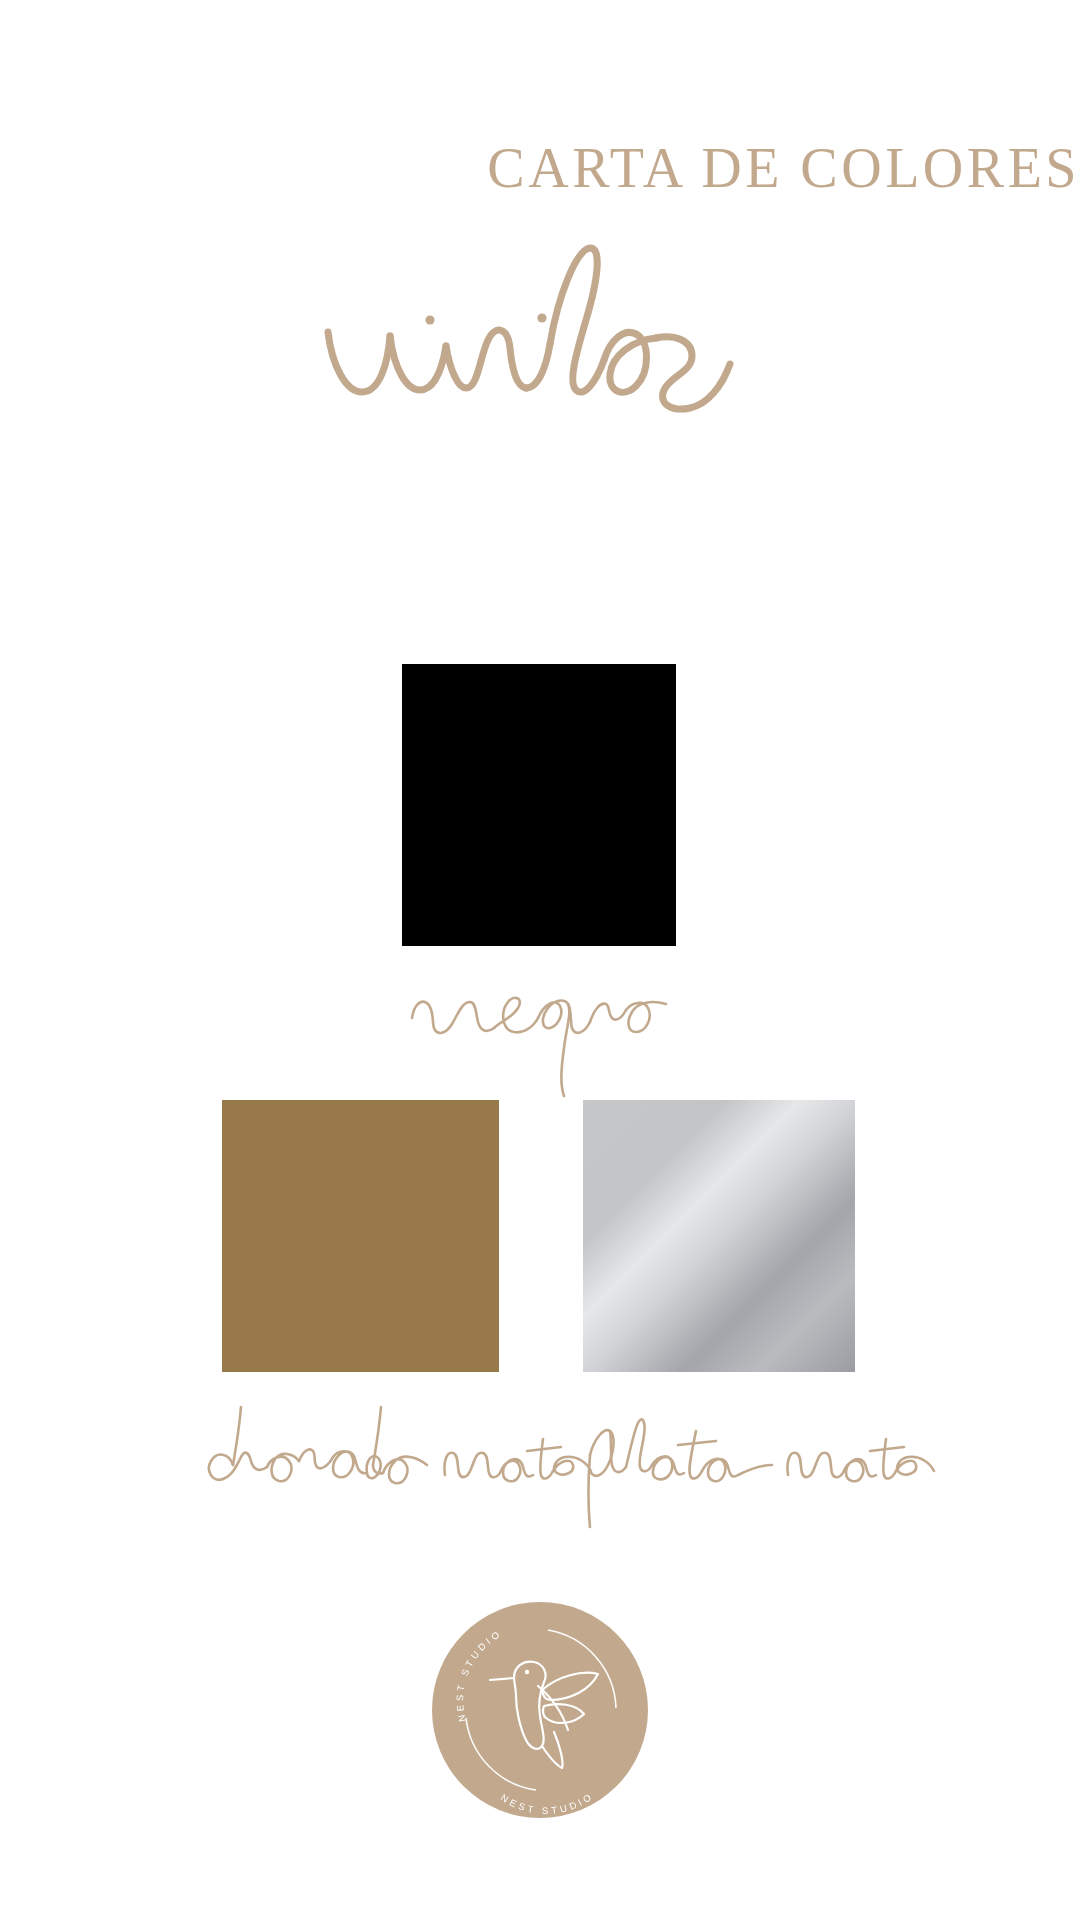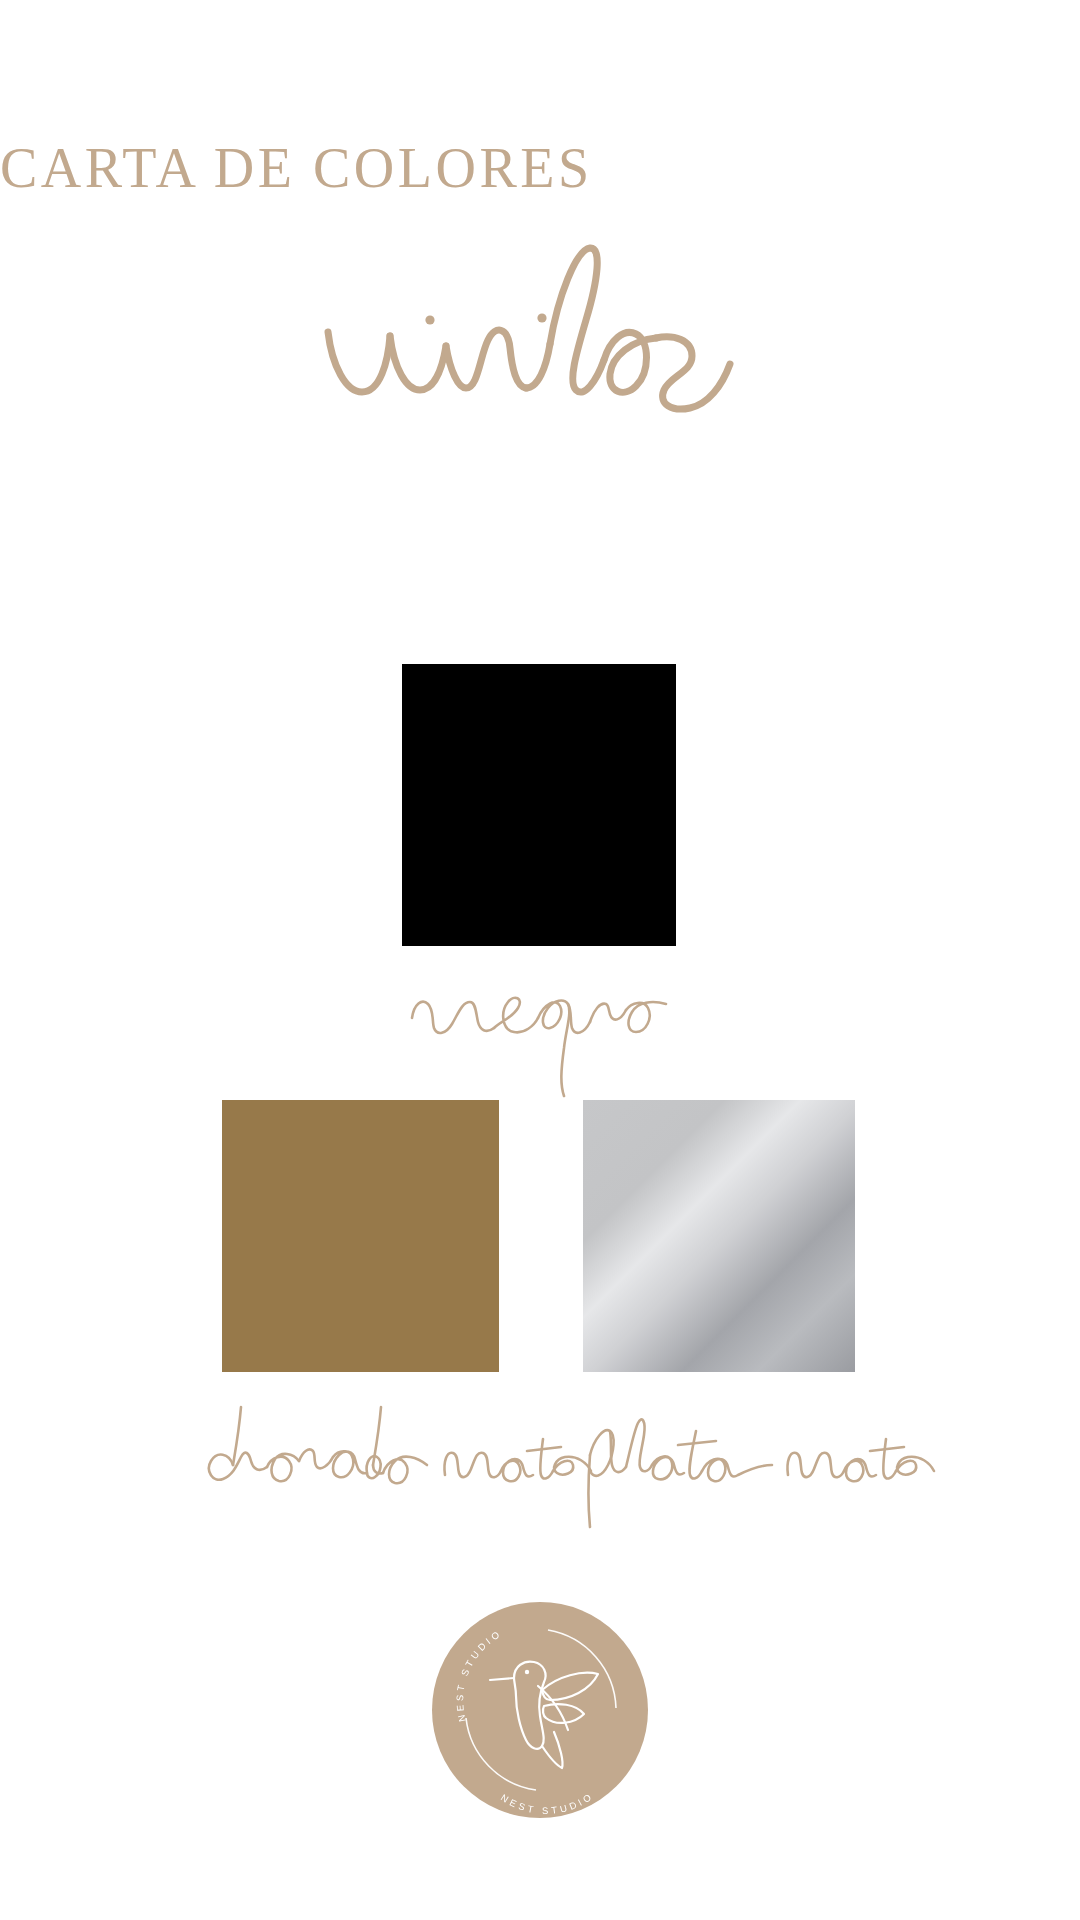--- a/index.html
+++ b/index.html
@@ -28,21 +28,21 @@
     left: 0;
     width: 1080px;
     text-align: center;
   }
 
   .title {
     position: absolute;
     top: 140px;
     left: 0;
     width: 1080px;
-    text-align: left;
+    text-align: right;
     font-family: "Liberation Serif", "DejaVu Serif", serif;
     font-size: 56px;
     letter-spacing: 3.5px;
     color: #C2A98E;
     font-weight: 400;
     line-height: 1;
     white-space: nowrap;
   }
 
   .script-title {

